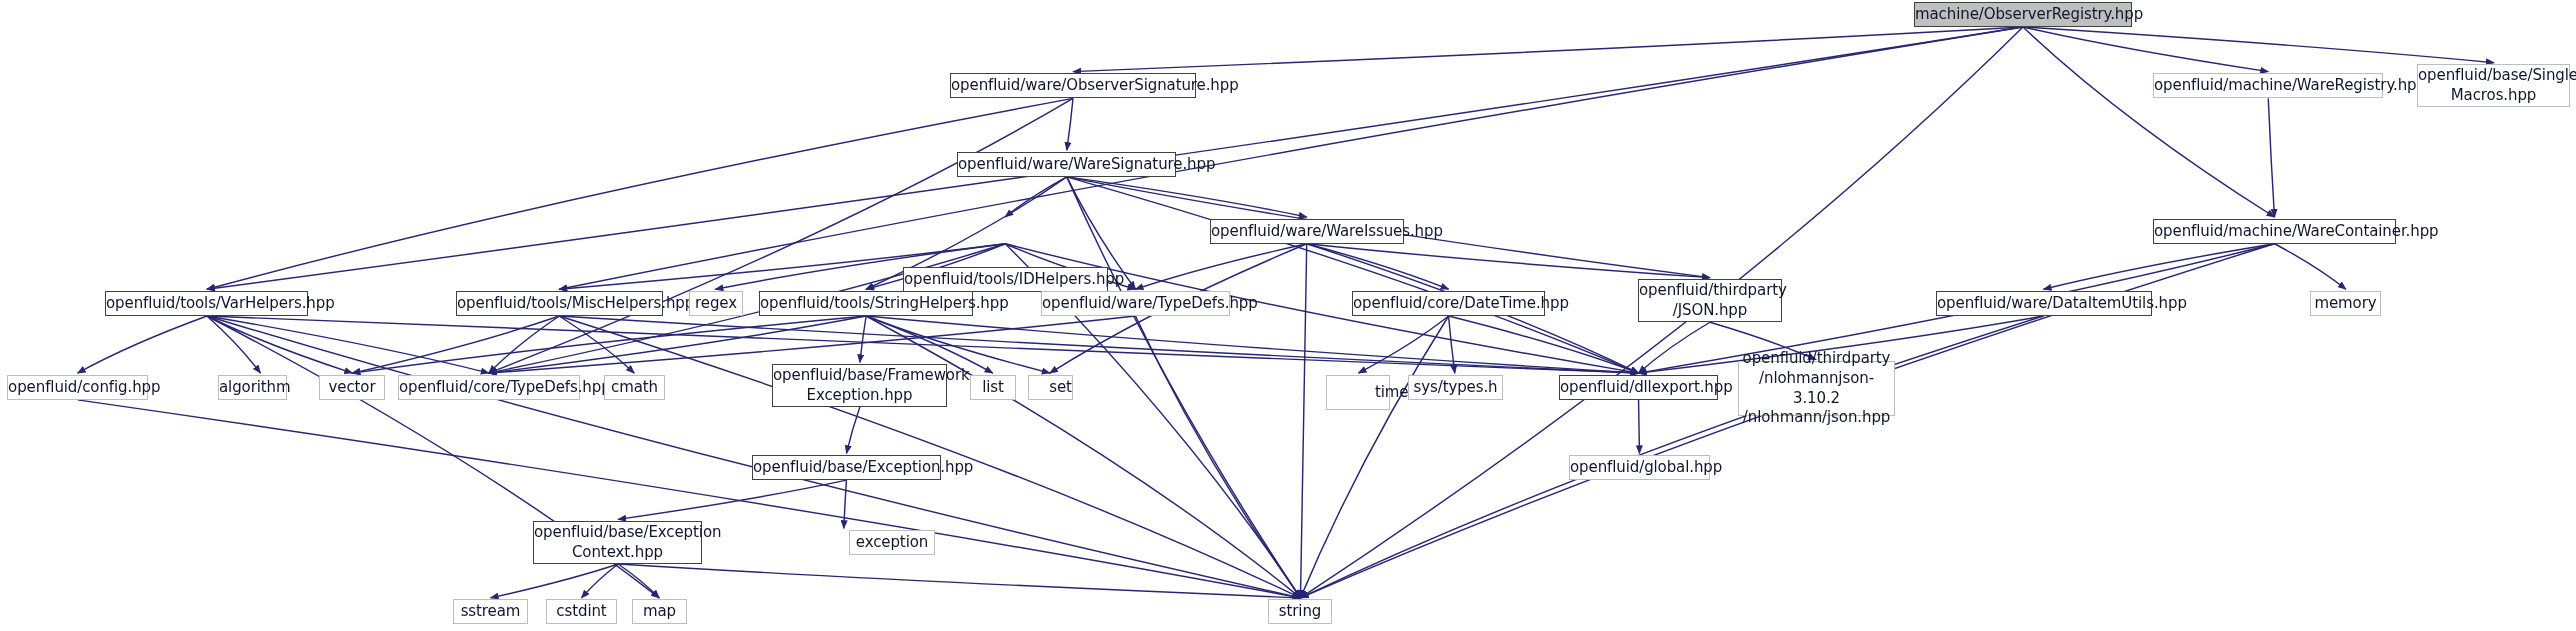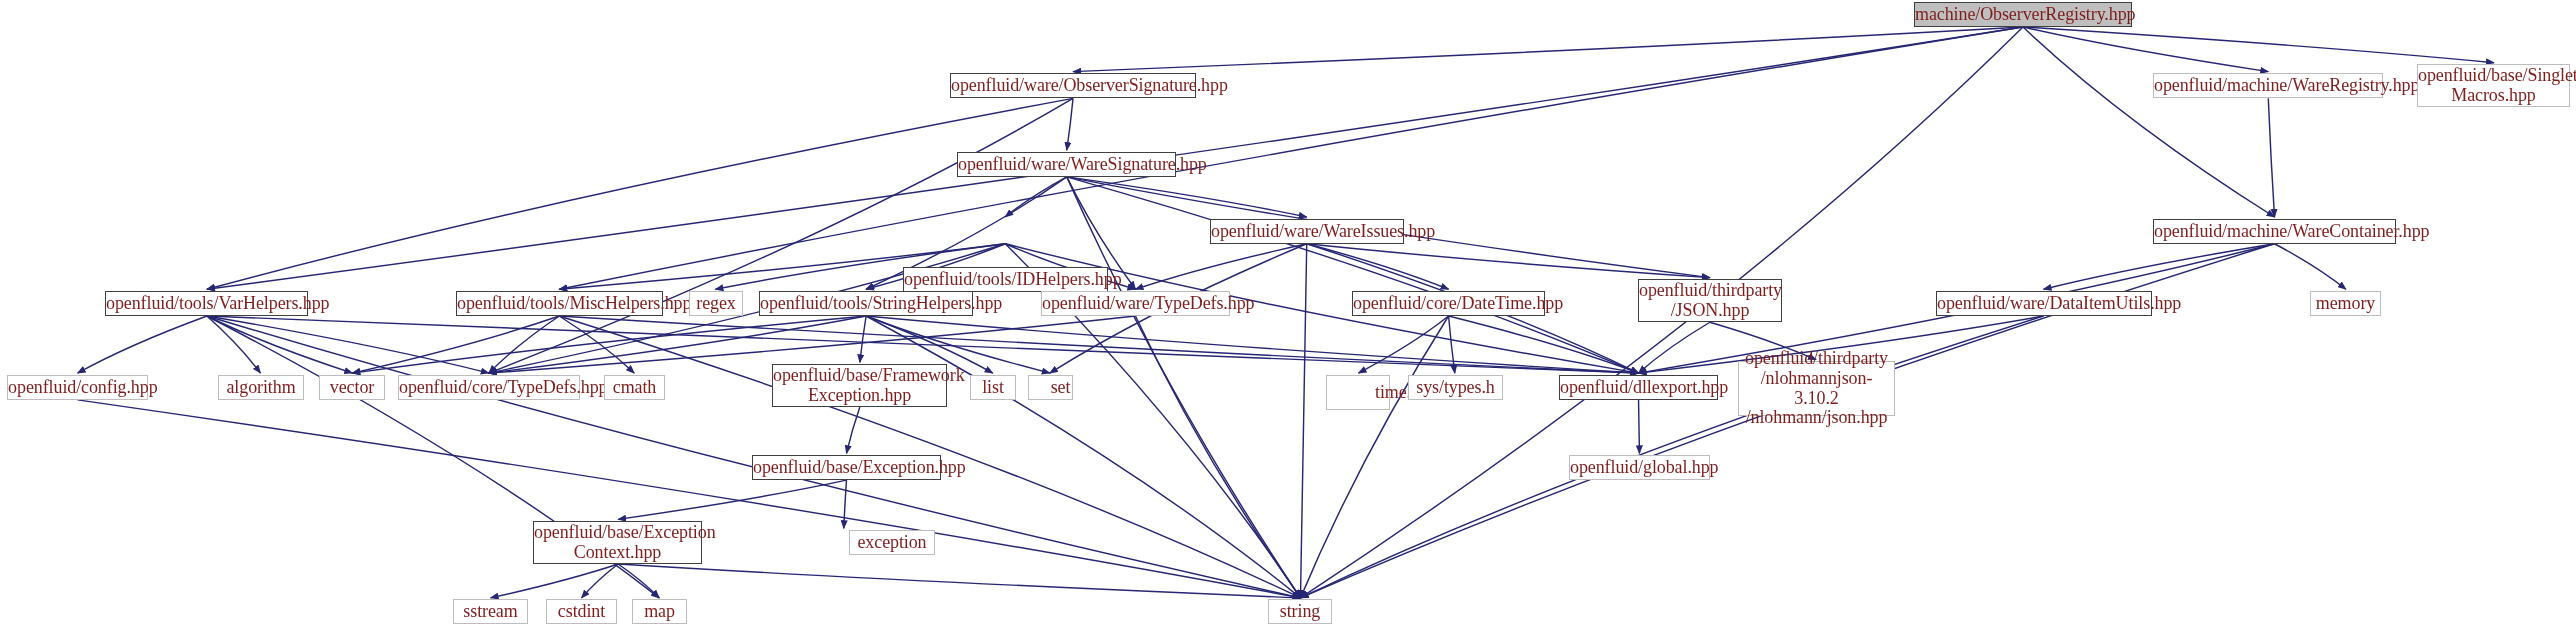--- a/index.html
+++ b/index.html
@@ -24,27 +24,26 @@
   }
   .node{
     position:absolute;
     box-sizing:border-box;
     display:flex;
     align-items:center;
     justify-content:center;
     text-align:center;
     background:#ffffff;
     border:0.9px solid #bdbdbd;
-    color:#7f1d1d;
-    font-size:18px;
+    color:#0f172a;
+    font-size:15px;
     line-height:19.6px;
     white-space:pre-line;
     letter-spacing:-0.1px;
     z-index:5;
-    font-family:Liberation Serif, serif;
   }
   .node.strong{
     border:1.8px solid #404040;
   }
   .node.root{
     background:#bfbfbf;
     border:1.8px solid #404040;
   }
   .node span{display:block;width:100%;}
 </style>
@@ -148,21 +147,21 @@
       <div class="node strong" style="left: 456px; top: 291px; width: 207px; height: 25px;"><span>openfluid/tools/MiscHelpers.hpp</span></div>
       <div class="node" style="left: 689px; top: 291px; width: 54px; height: 25px;"><span>regex</span></div>
       <div class="node strong" style="left: 759px; top: 291px; width: 214px; height: 25px;"><span>openfluid/tools/StringHelpers.hpp</span></div>
       <div class="node" style="left: 1041px; top: 291px; width: 189px; height: 25px;"><span>openfluid/ware/TypeDefs.hpp</span></div>
       <div class="node strong" style="left: 1352px; top: 291px; width: 193px; height: 25px;"><span>openfluid/core/DateTime.hpp</span></div>
       <div class="node strong" style="left: 1638px; top: 279px; width: 144px; height: 43px;"><span>openfluid/thirdparty
 /JSON.hpp</span></div>
       <div class="node strong" style="left: 1936px; top: 291px; width: 216px; height: 25px;"><span>openfluid/ware/DataItemUtils.hpp</span></div>
       <div class="node" style="left: 2310px; top: 291px; width: 71px; height: 25px;"><span>memory</span></div>
       <div class="node" style="left: 7.1px; top: 375px; width: 141px; height: 25px;"><span>openfluid/config.hpp</span></div>
-      <div class="node" style="left: 218px; top: 375px; width: 86px; height: 25px;"><span>algorithm</span></div>
+      <div class="node" style="left: 218px; top: 375px; width: 69px; height: 25px;"><span>algorithm</span></div>
       <div class="node" style="left: 319px; top: 375px; width: 66px; height: 25px; justify-content: flex-end;"><span>vector</span></div>
       <div class="node" style="left: 398px; top: 375px; width: 182px; height: 25px;"><span>openfluid/core/TypeDefs.hpp</span></div>
       <div class="node" style="left: 604px; top: 375px; width: 61px; height: 25px;"><span>cmath</span></div>
       <div class="node strong" style="left: 772px; top: 364px; width: 175px; height: 43px;"><span>openfluid/base/Framework
 Exception.hpp</span></div>
       <div class="node" style="left: 970px; top: 375px; width: 46px; height: 25px;"><span>list</span></div>
       <div class="node" style="left: 1028px; top: 375px; width: 45px; height: 25px; padding-left: 20px;"><span>set</span></div>
       <div class="node" style="left: 1326px; top: 375px; width: 64px; height: 35px; padding-left: 48px;"><span>time.h</span></div>
       <div class="node" style="left: 1408px; top: 375px; width: 95px; height: 25px;"><span>sys/types.h</span></div>
       <div class="node strong" style="left: 1559px; top: 375px; width: 159px; height: 25px;"><span>openfluid/dllexport.hpp</span></div>

